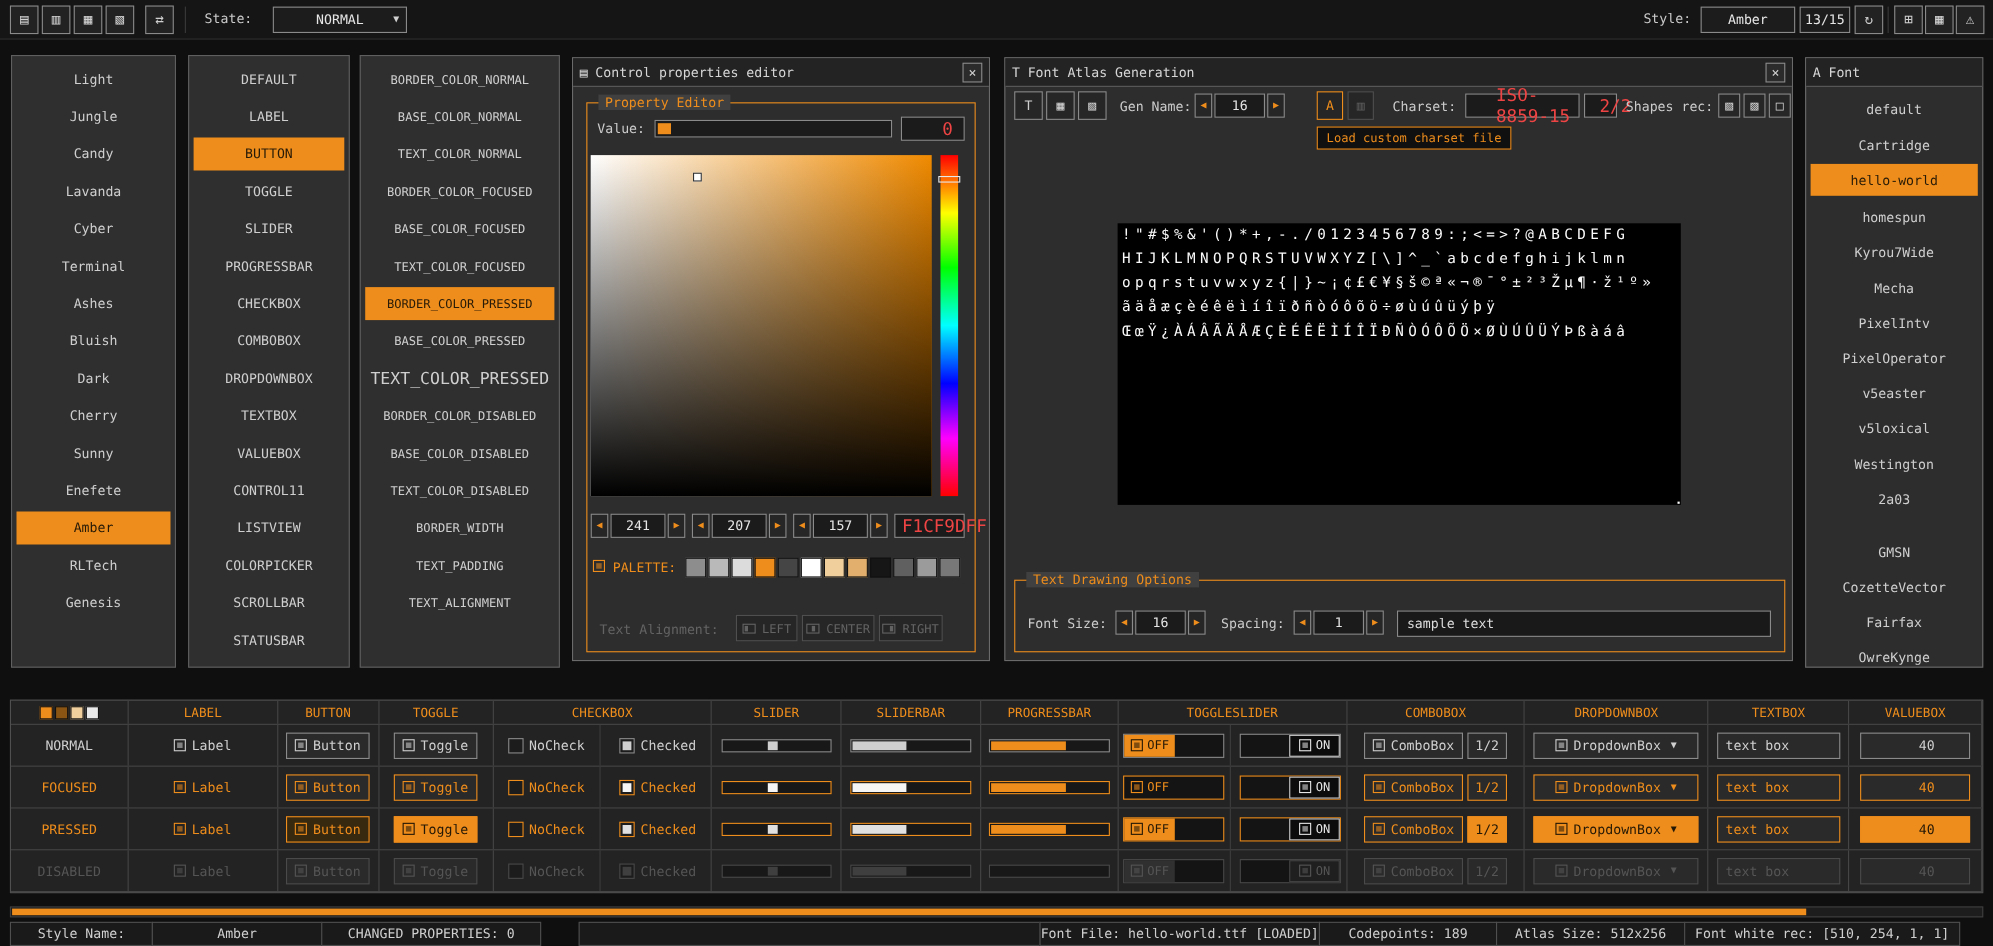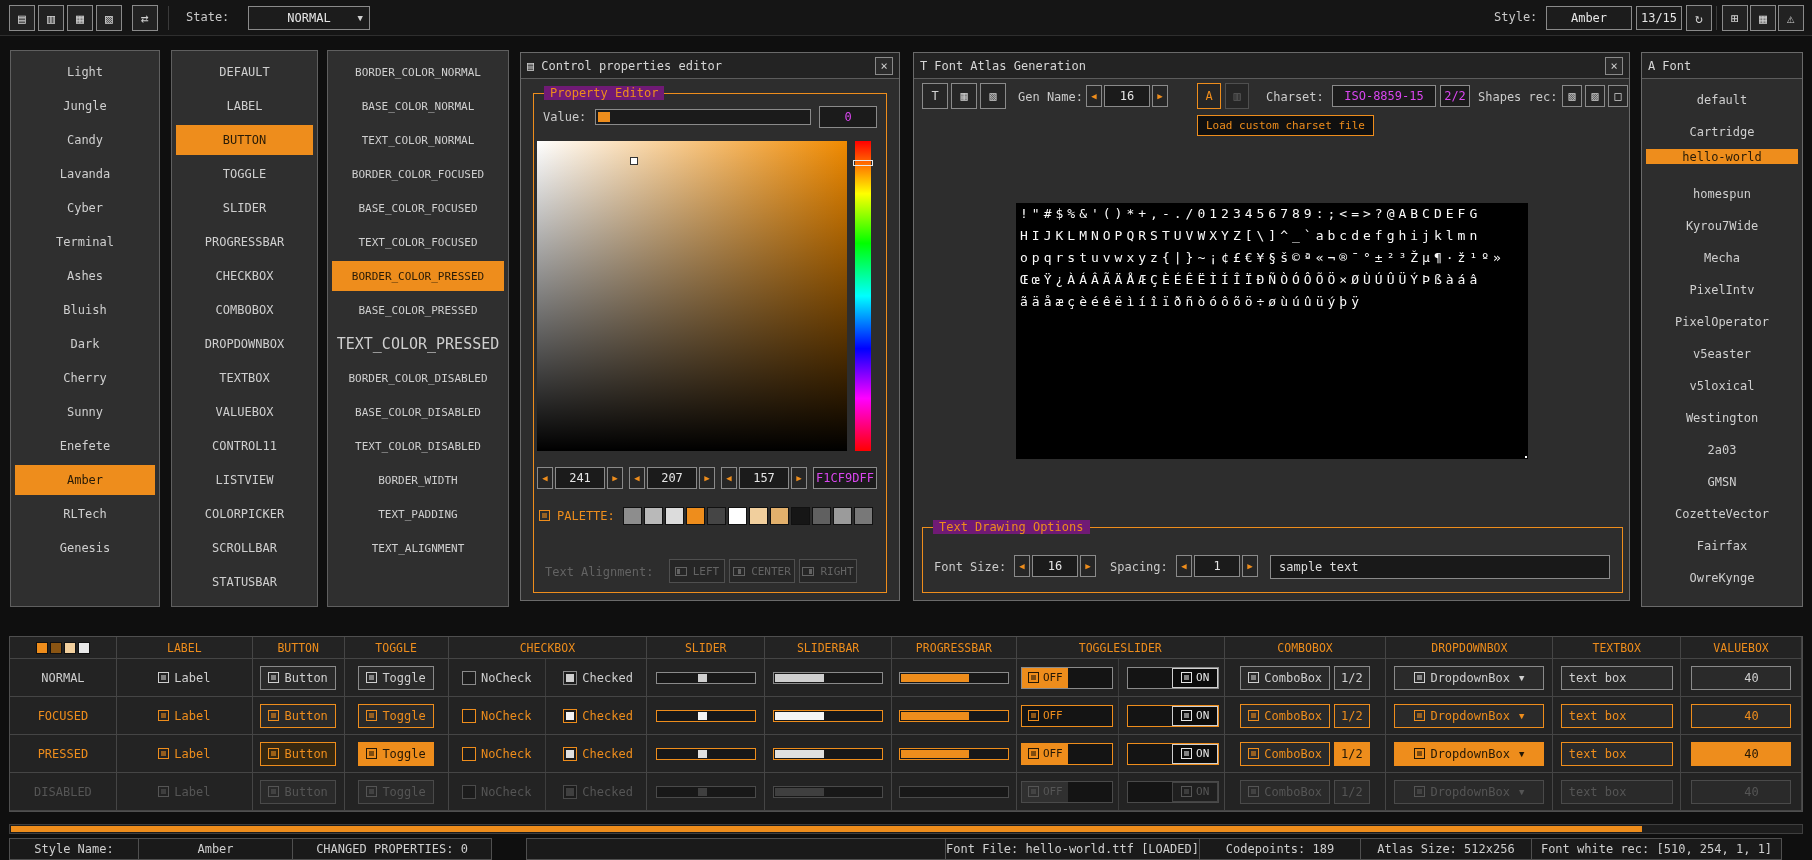--- a/index.html
+++ b/index.html
@@ -20,26 +20,26 @@
   .panel{position:absolute;background:#2f2f2f;border:1px solid #5f5f5f;padding-top:6px;}
   .list-item{height:30px;margin:0 4px 4px;display:flex;align-items:center;justify-content:center;
     color:#cfcfcf;font-size:12px;cursor:pointer;white-space:nowrap;}
   .list-item.selected{background:#ee8d1c;color:#281b07;}
   .window{position:absolute;background:#2d2d2d;border:1px solid #6a6a6a;}
   .titlebar{position:absolute;left:0;top:0;right:0;height:26px;background:#232323;border-bottom:1px solid #5c5c5c;
     display:flex;align-items:center;gap:7px;padding:0 6px;color:#d6d6d6;font-size:12px;}
   .close-btn{margin-left:auto;width:18px;height:18px;border:1px solid #8a8a8a;background:#2b2b2b;color:#cfcfcf;
     display:flex;align-items:center;justify-content:center;font-size:12px;cursor:pointer;}
   .groupbox{position:absolute;border:1px solid #ee8d1c;}
-  .group-label{position:absolute;top:-8px;left:10px;background:#701a75;padding:0 6px;color:#ee8d1c;font-size:12px;white-space:nowrap;}
+  .group-label{position:absolute;top:-8px;left:10px;background:#404040;padding:0 6px;color:#ee8d1c;font-size:12px;white-space:nowrap;}
   .lab{position:absolute;font-size:12px;color:#cbcbcb;white-space:nowrap;}
   .lab.orange{color:#ee8d1c;}
   .lab.dim{color:#636363;}
-  .box{position:absolute;border:1px solid #8a8a8a;background:#1b1b1b;color:#d946ef;font-size:12px;
-    display:flex;align-items:center;justify-content:center;}
+  .box{position:absolute;border:1px solid #8a8a8a;background:#1b1b1b;color:#ef4444;font-size:16px;
+    display:flex;align-items:center;justify-content:center;padding-left:27px;}
   .spinner{position:absolute;display:flex;gap:2px;height:22px;}
   .spin-btn{width:16px;height:22px;border:1px solid #8a8a8a;background:#262626;color:#ee8d1c;font-size:9px;
     display:flex;align-items:center;justify-content:center;cursor:pointer;}
   .spin-val{width:50px;height:22px;border:1px solid #8a8a8a;background:#1b1b1b;color:#e6e6e6;font-size:12px;
     display:flex;align-items:center;justify-content:center;}
   .icon-btn{position:absolute;border:1px solid #8a8a8a;background:#262626;color:#d0d0d0;font-size:12px;
     display:flex;align-items:center;justify-content:center;cursor:pointer;}
   .icon-btn.focused{border-color:#ee8d1c;color:#ee8d1c;}
   .icon-btn.dis{border-color:#4f4f4f;color:#5c5c5c;}
   
@@ -359,23 +359,23 @@
     <div id="tooltip" style="left:283px;top:62px">Load custom charset file</div>
 
     <div id="atlas" style="left:102px;top:150px;width:512px;height:256px">
       <div>
         <div class="atlas-row">!"#$%&amp;'()*+,-./0123456789:;&lt;=&gt;?@ABCDEFG</div>
 
         <div class="atlas-row">HIJKLMNOPQRSTUVWXYZ[\]^_`abcdefghijklmn</div>
 
         <div class="atlas-row">opqrstuvwxyz{|}~¡¢£€¥§š©ª«¬®¯°±²³Žµ¶·ž¹º»</div>
 
+        <div class="atlas-row">ãäåæçèéêëìíîïðñòóôõö÷øùúûüýþÿ</div>
+
         <div class="atlas-row">ŒœŸ¿ÀÁÂÃÄÅÆÇÈÉÊËÌÍÎÏÐÑÒÓÔÕÖ×ØÙÚÛÜÝÞßàáâ</div>
-
-        <div class="atlas-row">ãäåæçèéêëìíîïðñòóôõö÷øùúûüýþÿ</div>
       </div>
       <span class="wdot"></span>
     </div>
 
     <div class="groupbox" style="left:8px;top:474px;width:701px;height:66px">
       <span class="group-label">Text Drawing Options</span>
     </div>
     <div class="lab" style="left:20px;top:507px">Font Size:</div>
     <div class="spinner" style="left:100px;top:502px">
       <span class="spin-btn">◀</span>
@@ -394,39 +394,39 @@
   <div class="window" style="left:1641px;top:52px;width:162px;height:555px">
     <div class="titlebar">
       <span>A</span>
       <span>Font</span>
     </div>
     <div class="a" style="left:0;top:32px;right:0">
       <div class="list-item" style="height:29px;margin-bottom:3px">default</div>
 
       <div class="list-item" style="height:29px;margin-bottom:3px">Cartridge</div>
 
-      <div class="list-item selected" style="height:15px;margin-bottom:15px">hello-world</div>
+      <div class="list-item selected" style="height:29px;margin-bottom:5px">hello-world</div>
 
       <div class="list-item" style="height:29px;margin-bottom:3px">homespun</div>
 
       <div class="list-item" style="height:29px;margin-bottom:3px">Kyrou7Wide</div>
 
       <div class="list-item" style="height:29px;margin-bottom:3px">Mecha</div>
 
       <div class="list-item" style="height:29px;margin-bottom:3px">PixelIntv</div>
 
       <div class="list-item" style="height:29px;margin-bottom:3px">PixelOperator</div>
 
       <div class="list-item" style="height:29px;margin-bottom:3px">v5easter</div>
 
       <div class="list-item" style="height:29px;margin-bottom:3px">v5loxical</div>
 
       <div class="list-item" style="height:29px;margin-bottom:3px">Westington</div>
 
-      <div class="list-item" style="height:29px;margin-bottom:3px">2a03</div>
+      <div class="list-item" style="height:29px;margin-bottom:19px">2a03</div>
 
       <div class="list-item" style="height:29px;margin-bottom:3px">GMSN</div>
 
       <div class="list-item" style="height:29px;margin-bottom:3px">CozetteVector</div>
 
       <div class="list-item" style="height:29px;margin-bottom:3px">Fairfax</div>
 
       <div class="list-item" style="height:29px;margin-bottom:3px">OwreKynge</div>
     </div>
   </div>

